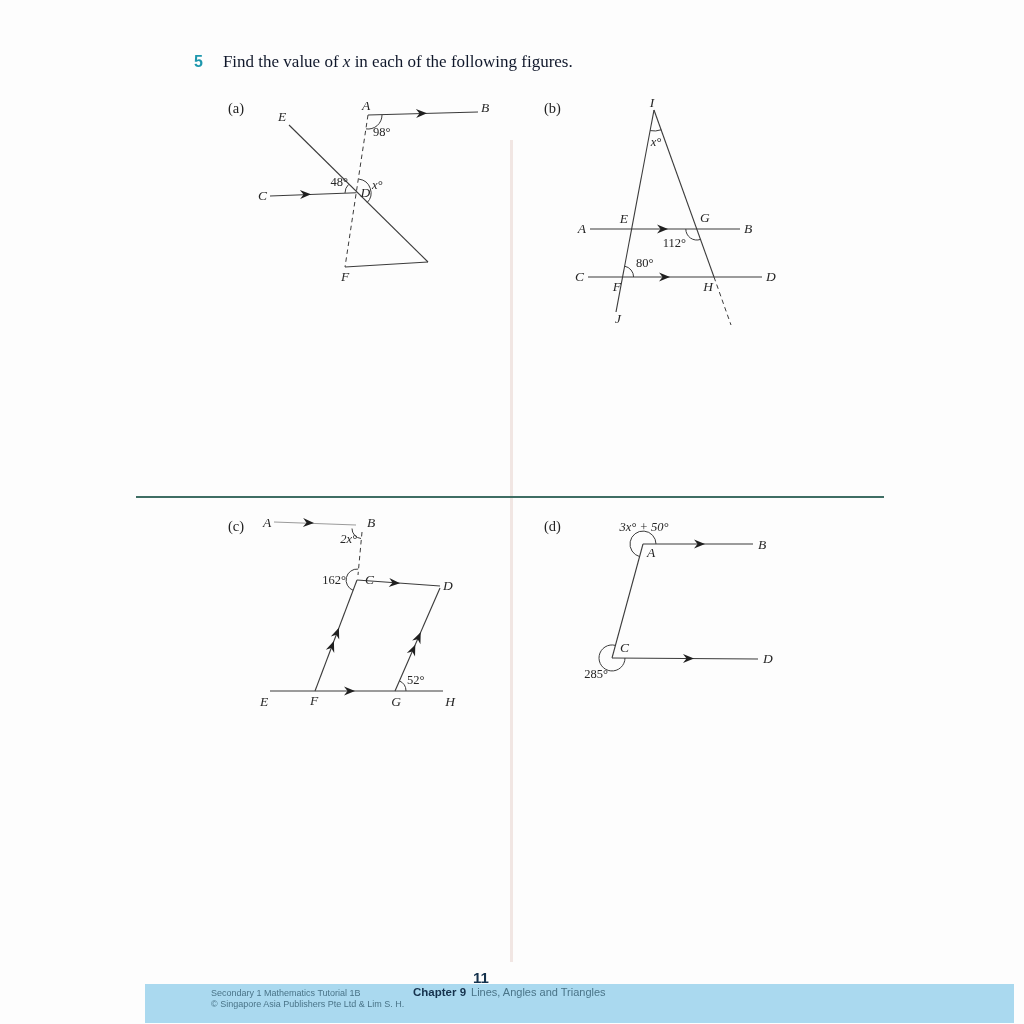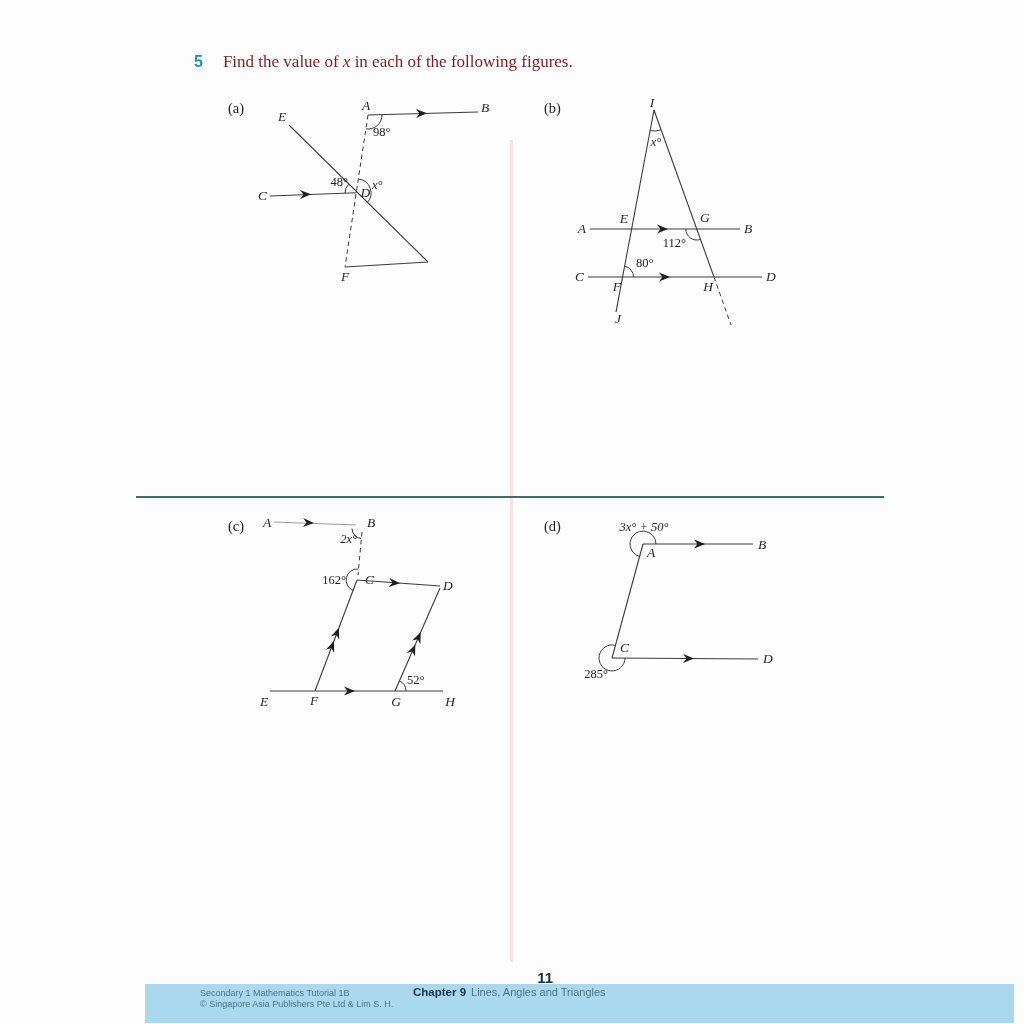--- a/index.html
+++ b/index.html
@@ -6,42 +6,42 @@
   .page{
     position:relative;width:1024px;height:1024px;
     background:#fdfdfd;overflow:hidden;
     font-family:"Liberation Serif",serif;color:#262626;
   }
   .heading{position:absolute;left:194px;top:52px;display:flex;align-items:baseline;}
   .qnum{
     font-family:"Liberation Sans",sans-serif;font-weight:bold;font-size:16px;
     color:var(--question-number,#1e97ad);
   }
-  .qtext{font-size:17px;margin-left:20px;color:#7f1d1d;}
+  .qtext{font-size:17px;margin-left:20px;color:#0f172a;}
   .qtext i{font-style:italic;}
   .figlabel{position:absolute;font-size:14.5px;color:#222;}
   .fig{position:absolute;}
   svg line{stroke:#3b3b3b;stroke-width:1.1;}
   svg line.dash{stroke-dasharray:4.5 3.5;stroke-width:1;}
   svg line.faint{stroke:#8f8f8f;stroke-width:0.9;}
   svg path.arc{fill:none;stroke:#3b3b3b;stroke-width:1;}
   svg path.ar{fill:#1f1f1f;stroke:none;}
   text.pt{font-family:"Liberation Serif",serif;font-style:italic;font-size:13.5px;fill:#262626;}
   text.ang{font-family:"Liberation Serif",serif;font-size:12.5px;fill:#262626;}
   text.it{font-style:italic;}
   .vrule{position:absolute;left:510px;top:140px;width:3px;height:822px;background:#f1e6e3;}
   .hrule{position:absolute;left:136px;top:496px;width:748px;height:2px;background:var(--divider,#3f6e64);}
   .pagenum{
-    position:absolute;left:473px;top:969px;width:80px;text-align:right;
+    position:absolute;left:473px;top:969px;width:80px;text-align:left;
     font-family:"Liberation Sans",sans-serif;font-weight:bold;font-size:15px;
     color:var(--footer-navy,#15324d);z-index:2;
   }
   .footerbar{position:absolute;left:145px;top:984px;width:869px;height:39px;background:var(--footer-bar,#aad9ef);}
   .imprint{
-    position:absolute;left:55px;top:4px;
+    position:absolute;left:66px;top:4px;
     font-family:"Liberation Sans",sans-serif;font-size:9px;line-height:11px;
     color:var(--footer-gray,#4a7488);
   }
   .chapter{
     position:absolute;left:268px;top:2px;
     font-family:"Liberation Sans",sans-serif;font-size:11px;
     color:var(--footer-gray,#4a7488);
   }
   .chapter b{font-size:11.5px;color:var(--footer-navy,#15324d);margin-right:5px;}
 </style>

